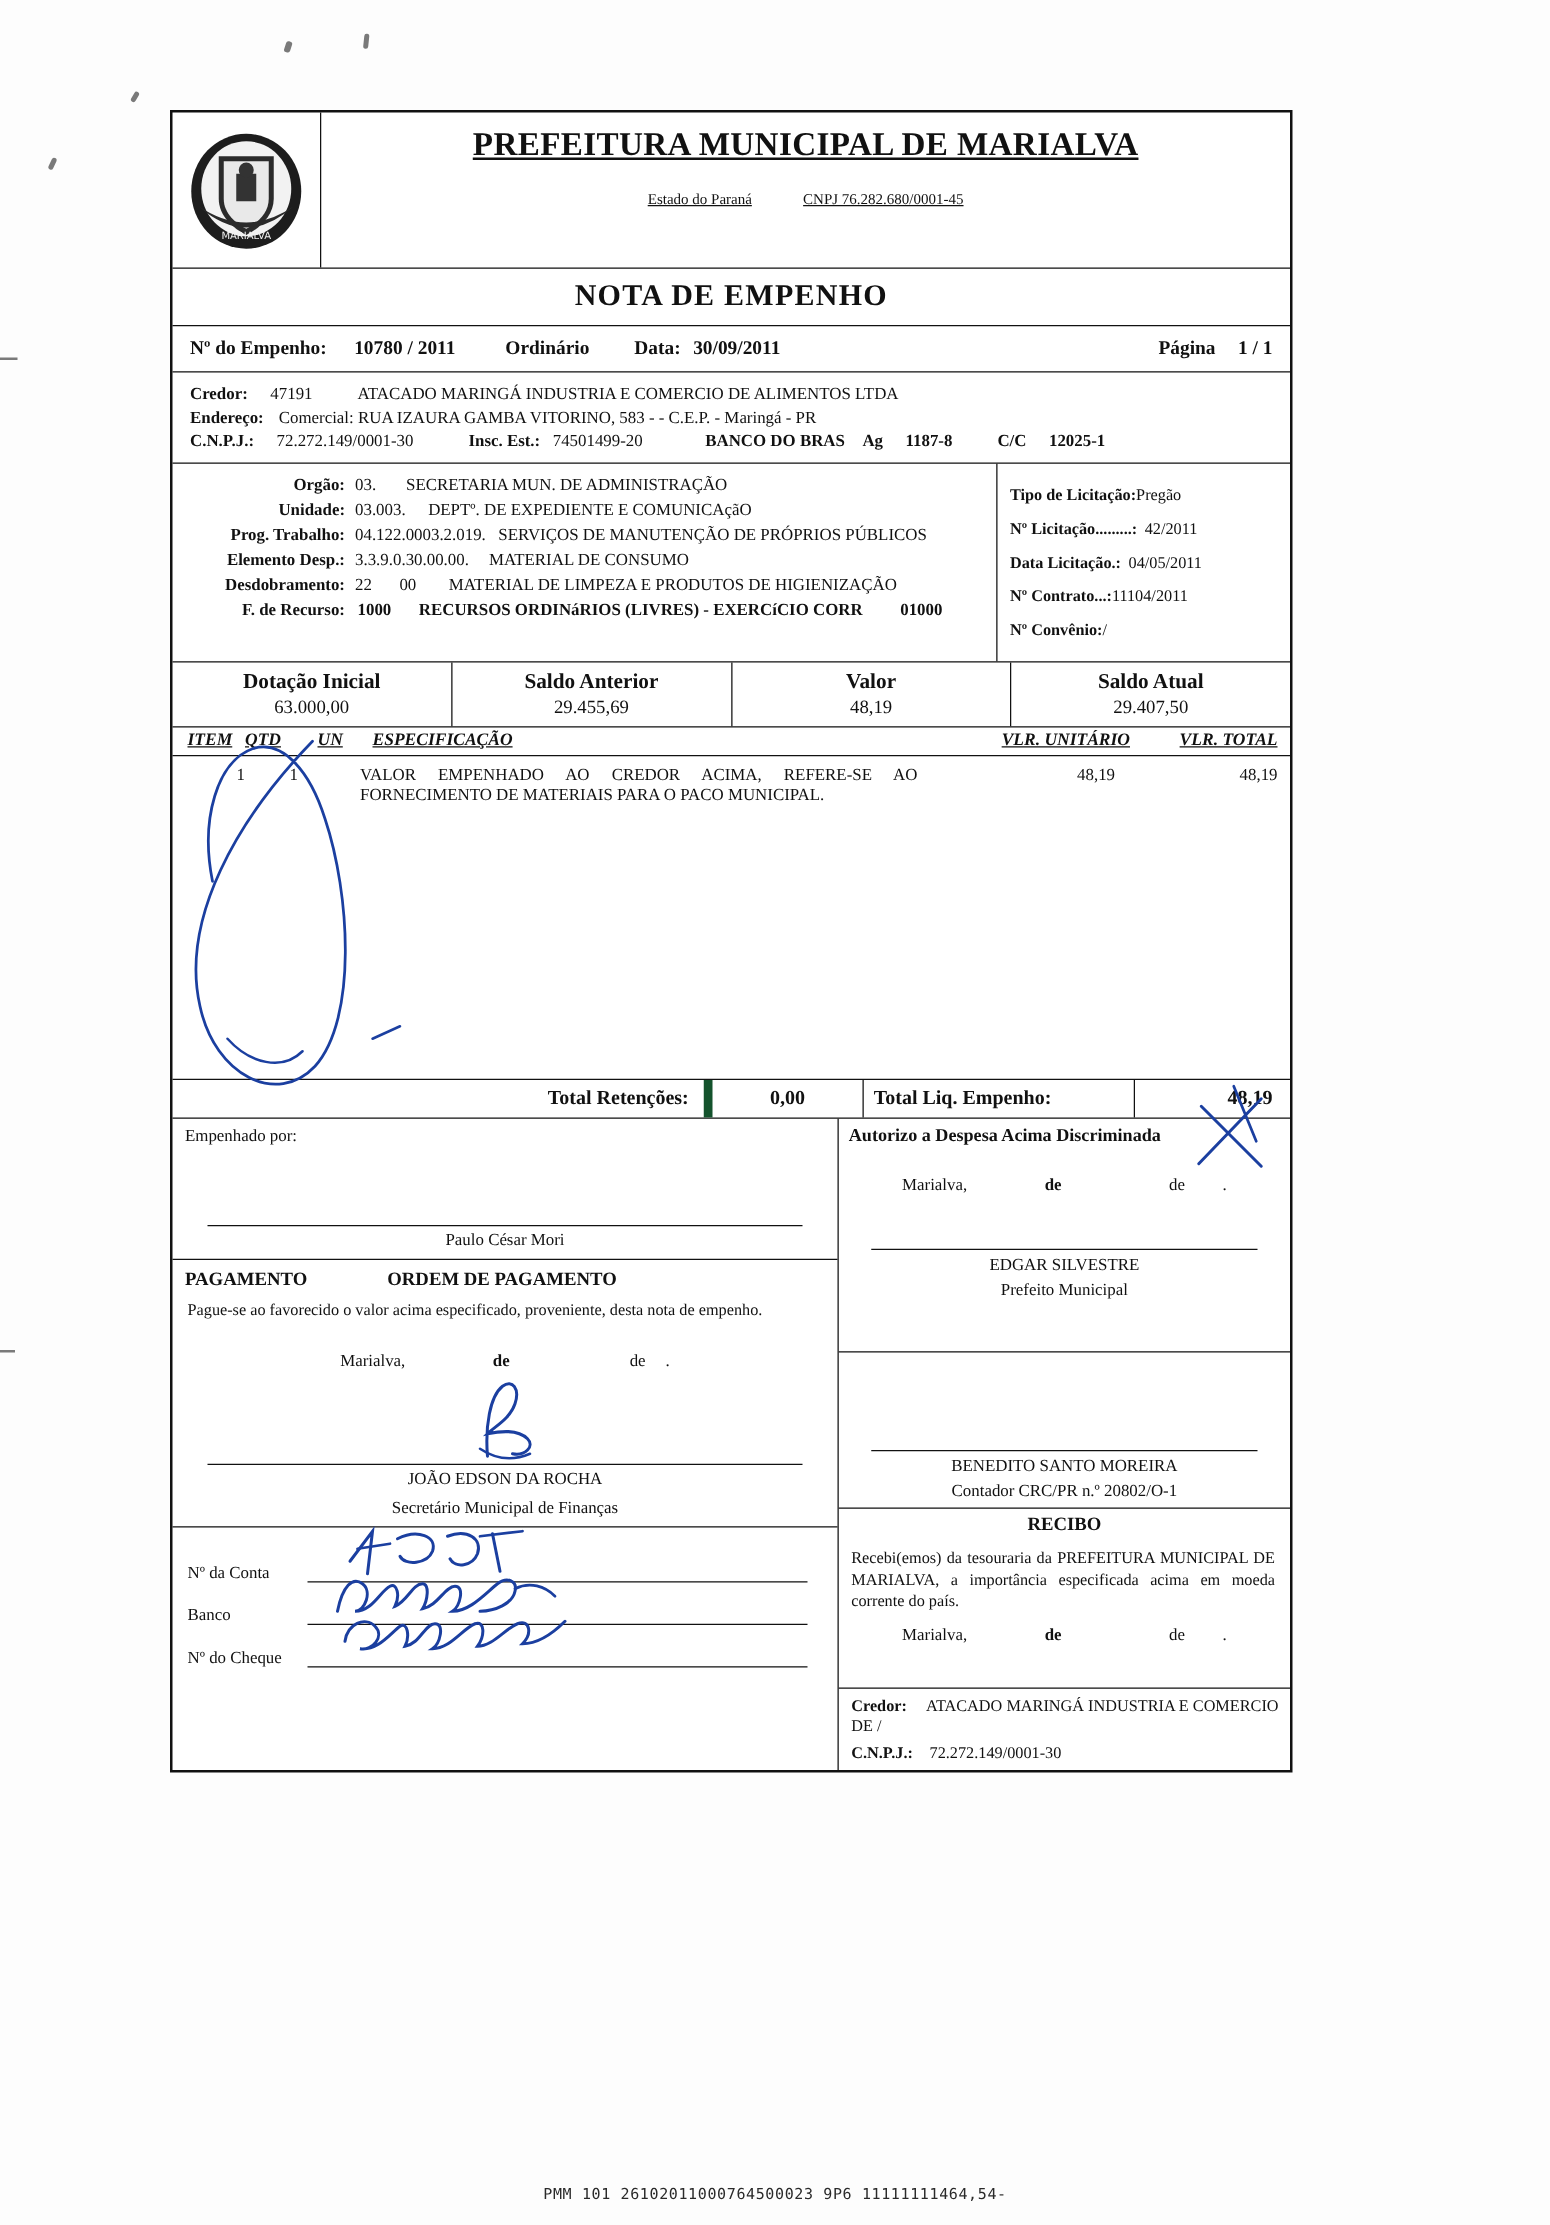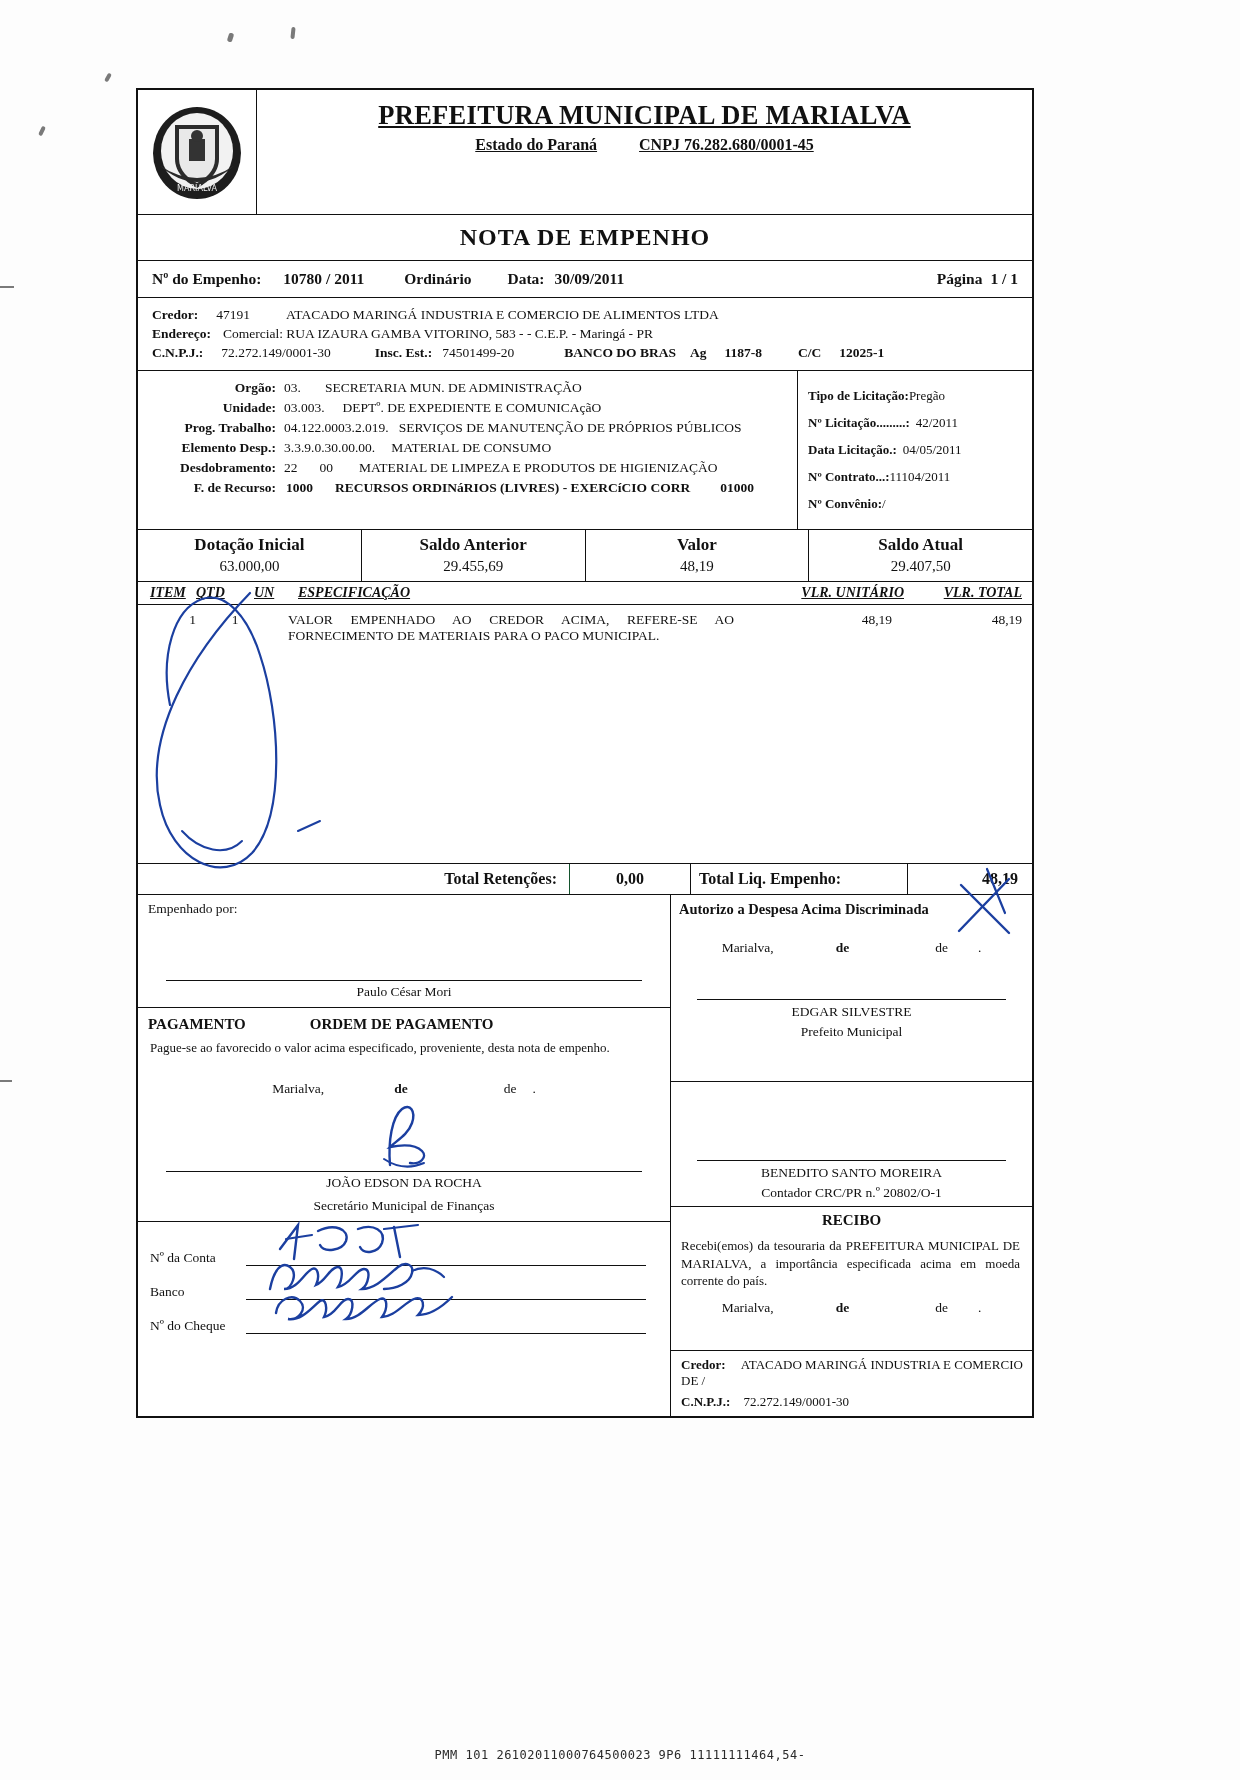--- a/index.html
+++ b/index.html
@@ -33,21 +33,21 @@
   .hdr{display:flex;align-items:stretch;border-bottom:1px solid #111;}
   .crest{
     width:118px;min-height:118px;
     border-right:1px solid #111;
     display:flex;align-items:center;justify-content:center;
     padding:6px 0 0 0;
   }
   .crest svg{display:block;}
   .hdr-main{flex:1;padding:10px 10px 8px 10px;text-align:center;}
   .city{font-size:26.5px;font-weight:bold;letter-spacing:.3px;text-decoration:underline;}
-  .l2{margin-top:5px;font-size:16px;font-weight:bold;}
+  .l2{margin-top:21px;font-size:12px;font-weight:normal;}
   .l2 span.s1{text-decoration:underline;}
   .l2 span.s2{text-decoration:underline;margin-left:38px;}
   .l3{margin-top:10px;font-size:16px;font-weight:bold;}
   .l3 .u{text-decoration:underline;}
 
   .nota{font-size:24px;font-weight:bold;text-align:center;padding:9px 0 9px 0;letter-spacing:1px;border-bottom:1px solid #111;}
 
   .empenho-line{display:flex;align-items:center;padding:9px 10px 9px 14px;font-size:15.5px;font-weight:bold;border-bottom:1px solid #111;}
   .empenho-line .gap1{margin-left:22px;font-weight:bold;}
   .empenho-line .gap2{margin-left:40px;}
@@ -89,21 +89,21 @@
   .itembody{min-height:258px;position:relative;}
   .itemrow{display:flex;font-size:13.5px;padding:7px 10px 0 12px;}
   .itemrow .c1{width:46px;text-align:right;padding-right:10px;}
   .itemrow .c2{width:58px;text-align:center;}
   .itemrow .c3{width:24px;}
   .itemrow .c4{flex:1;padding-right:8px;text-align:justify;}
   .itemrow .c5{width:150px;text-align:right;padding-right:12px;}
   .itemrow .c6{width:118px;text-align:right;}
 
   .totret{display:flex;border-top:1px solid #111;border-bottom:1px solid #111;font-size:16px;font-weight:bold;}
-  .totret .lbl1{flex:1;text-align:right;padding:6px 12px 6px 0;border-right:1px solid #14532d;}
+  .totret .lbl1{flex:1;text-align:right;padding:6px 12px 6px 0;border-right:7px solid #14532d;}
   .totret .v1{width:120px;text-align:center;padding:6px 0;border-right:1px solid #111;}
   .totret .lbl2{width:208px;padding:6px 0 6px 8px;border-right:1px solid #111;}
   .totret .v2{width:110px;text-align:right;padding:6px 14px 6px 0;}
 
   
   .sigwrap{display:flex;}
   .sigleft{width:533px;border-right:1px solid #111;box-sizing:border-box;}
   .sigright{flex:1;box-sizing:border-box;}
 
   .emp-by{font-size:13.5px;padding:6px 0 0 10px;}
@@ -182,21 +182,21 @@
 
     <div class="nota">NOTA  DE  EMPENHO</div>
 
     <div class="empenho-line">
       <span>Nº do Empenho:</span>
       <span class="gap1">10780 / 2011</span>
       <span class="gap2">Ordinário</span>
       <span class="gap3">Data:</span>
       <span style="margin-left:10px;">30/09/2011</span>
       <span class="pg">Página</span>
-      <span style="margin-left:8px;margin-right:4px;">1 / 1</span>
+      <span style="margin-left:18px;margin-right:4px;">1 / 1</span>
     </div>
 
     <div class="credor">
       <div class="ln">
         <span class="lbl">Credor:</span>
         <span class="v" style="margin-left:18px;">47191</span>
         <span style="margin-left:36px;">ATACADO MARINGÁ INDUSTRIA E COMERCIO DE ALIMENTOS LTDA</span>
       </div>
       <div class="ln">
         <span class="lbl">Endereço:</span>

